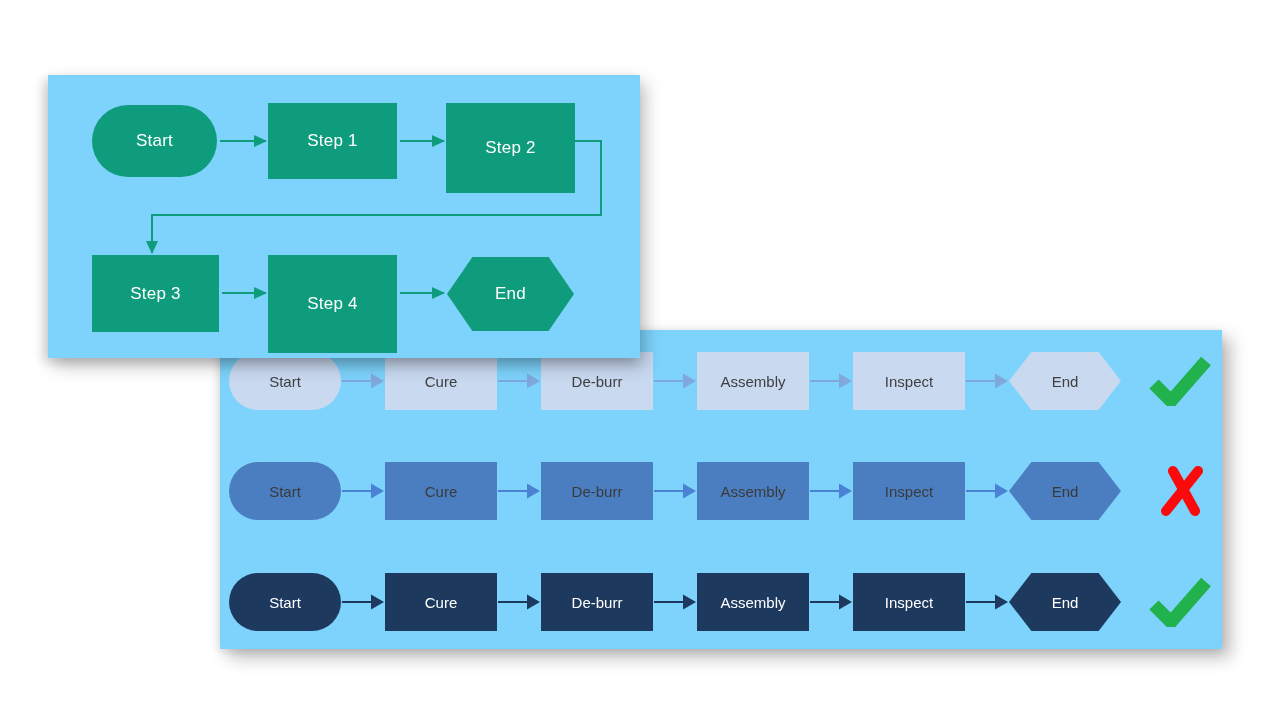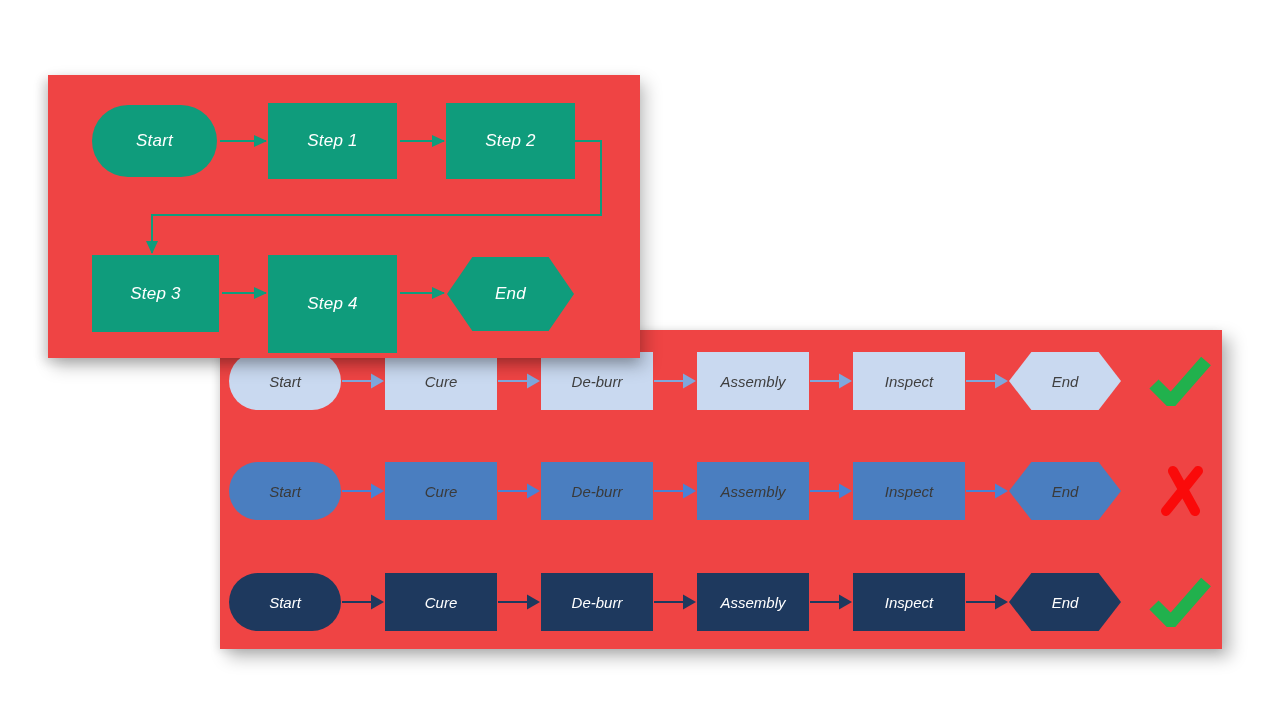--- a/index.html
+++ b/index.html
@@ -1,18 +1,18 @@
 <!DOCTYPE html>
 <html><head>
 <meta charset="utf-8">
 <style>
   html,body{margin:0;padding:0;background:#ffffff;}
   .canvas{position:relative;width:1280px;height:720px;background:#ffffff;overflow:hidden;
           font-family:"Liberation Sans",sans-serif;}
-  .card{position:absolute;background:#ef4444;font-style:italic;}
+  .card{position:absolute;background:#7dd3fc;}
   .card-top{left:48px;top:75px;width:592px;height:283px;z-index:2;
             box-shadow:-5px 4px 10px rgba(0,0,0,0.14), 5px 8px 16px rgba(0,0,0,0.25);}
   .card-bottom{left:220px;top:330px;width:1002px;height:319px;z-index:1;
             box-shadow:8px 8px 16px rgba(0,0,0,0.28), -2px 2px 8px rgba(0,0,0,0.10);}
 
   
   .g-node{position:absolute;background:#0F9C7C;color:#ffffff;display:flex;
           align-items:center;justify-content:center;font-size:17px;letter-spacing:0.2px;}
   .g-stadium{border-radius:37px;}
   .g-hex{clip-path:polygon(20% 0%,80% 0%,100% 50%,80% 100%,20% 100%,0% 50%);}
@@ -223,21 +223,21 @@
       <path d="M174 218 H218" fill="none" stroke="#0F9C7C" stroke-width="2" marker-end="url(#ah)"></path>
       <path d="M352 218 H396" fill="none" stroke="#0F9C7C" stroke-width="2" marker-end="url(#ah)"></path>
     </svg>
 
     <div class="g-node g-stadium" style="left:44px;top:30px;width:125px;height:72px;">
         <span>Start</span>
       </div>
     <div class="g-node" style="left:220px;top:28px;width:129px;height:76px;">
         <span>Step 1</span>
       </div>
-    <div class="g-node" style="left:398px;top:28px;width:129px;height:76px;">
+    <div class="g-node" style="left:398px;top:28px;width:129px;height:90px;">
         <span>Step 2</span>
       </div>
     <div class="g-node" style="left:44px;top:180px;width:127px;height:77px;">
         <span>Step 3</span>
       </div>
     <div class="g-node" style="left:220px;top:180px;width:129px;height:98px;">
         <span>Step 4</span>
       </div>
     <div class="g-node g-hex" style="left:399px;top:182px;width:127px;height:74px;">
         <span>End</span>

